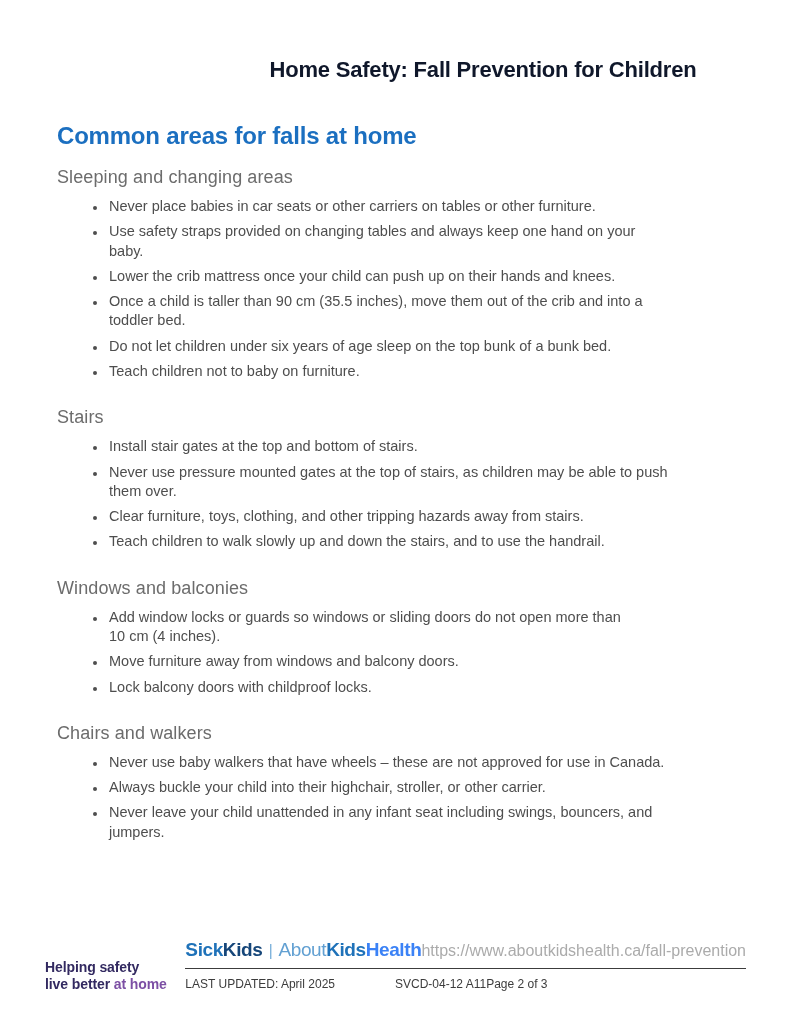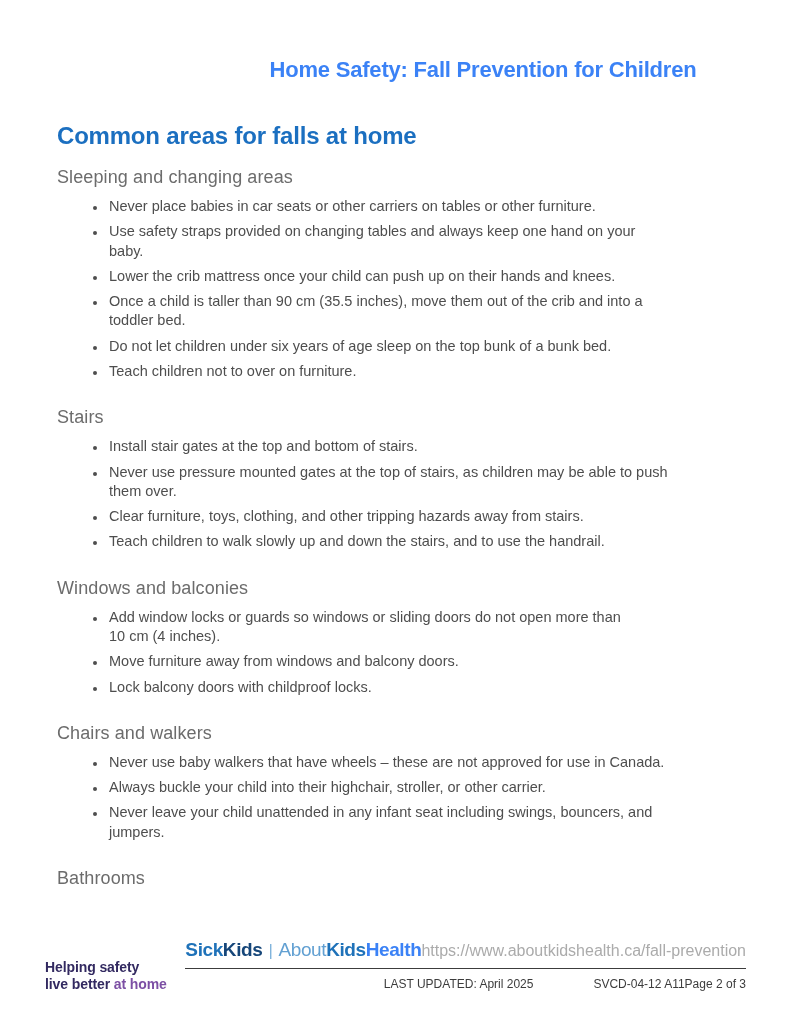--- a/index.html
+++ b/index.html
@@ -27,21 +27,21 @@
   }
   .logo .line-bottom {
     position:absolute; bottom:0; right:-5px;
     width:67px; height:3px; background:#2e2a60;
   }
   .logo .logo-para { color:#3b3467; }
   .logo .logo-med  { color:#7e51a5; }
   .doc-title {
     position:absolute; left:195px; right:20px; top:57px;
     text-align:center;
-    font-size:22px; font-weight:bold; color:#3b82f6;
+    font-size:22px; font-weight:bold; color:#0f172a;
     letter-spacing:-0.2px;
   }
 
   
   .main { padding:0 40px 0 57px; }
   .main-heading {
     margin-top:22px;
     font-size:24px; font-weight:bold; color:#1b6fc0;
     letter-spacing:-0.2px;
   }
@@ -86,21 +86,21 @@
   .brand .b-sep    { color:#7fb3dc; font-weight:normal; padding:0 6px; font-size:17px; }
   .brand .b-about  { color:#62a0d2; font-weight:normal; }
   .brand .b-kids2  { color:#1f72b9; }
   .brand .b-health { color:#3b82f6; }
   .footer-url {
     font-size:16px; color:#ababab; text-decoration:none;
     white-space:nowrap; padding-bottom:3px;
   }
   .footer-divider { border-top:1.5px solid #3c3c3c; margin-top:5px; }
   .meta-row {
-    display:flex; justify-content:flex-end;
+    display:flex; justify-content:flex-start;
     margin-top:8px;
     font-size:12px; color:#3c3c3c;
   }
   .meta-row .meta-code { margin-left:60px; }
 </style>
 </head>
 <body>
 
 <div class="page">
 
@@ -114,21 +114,21 @@
     <section class="content-section">
       <h3 class="section-title">Sleeping and changing areas</h3>
       <ul class="bullet-list">
           <li>Never place babies in car seats or other carriers on tables or other furniture.</li>
           <li>Use safety straps provided on changing tables and always keep one hand on your
 baby.</li>
           <li>Lower the crib mattress once your child can push up on their hands and knees.</li>
           <li>Once a child is taller than 90 cm (35.5 inches), move them out of the crib and into a
 toddler bed.</li>
           <li>Do not let children under six years of age sleep on the top bunk of a bunk bed.</li>
-          <li>Teach children not to over on furniture.</li>
+          <li>Teach children not to baby on furniture.</li>
         </ul>
     </section>
 
     <section class="content-section">
       <h3 class="section-title">Stairs</h3>
       <ul class="bullet-list">
           <li>Install stair gates at the top and bottom of stairs.</li>
           <li>Never use pressure mounted gates at the top of stairs, as children may be able to push
 them over.</li>
           <li>Clear furniture, toys, clothing, and other tripping hazards away from stairs.</li>
@@ -150,21 +150,20 @@
       <h3 class="section-title">Chairs and walkers</h3>
       <ul class="bullet-list">
           <li>Never use baby walkers that have wheels – these are not approved for use in Canada.</li>
           <li>Always buckle your child into their highchair, stroller, or other carrier.</li>
           <li>Never leave your child unattended in any infant seat including swings, bouncers, and
 jumpers.</li>
         </ul>
     </section>
 
     <section class="content-section">
-      <h3 class="section-title">Bathrooms</h3>
     </section>
   </main>
 
   <footer class="footer">
     <div class="tagline">
       <div>Helping safety</div>
       <div><span>live better </span><span class="tagline-home">at home</span></div>
     </div>
     <div class="footer-center">
       <div class="brand-row">

